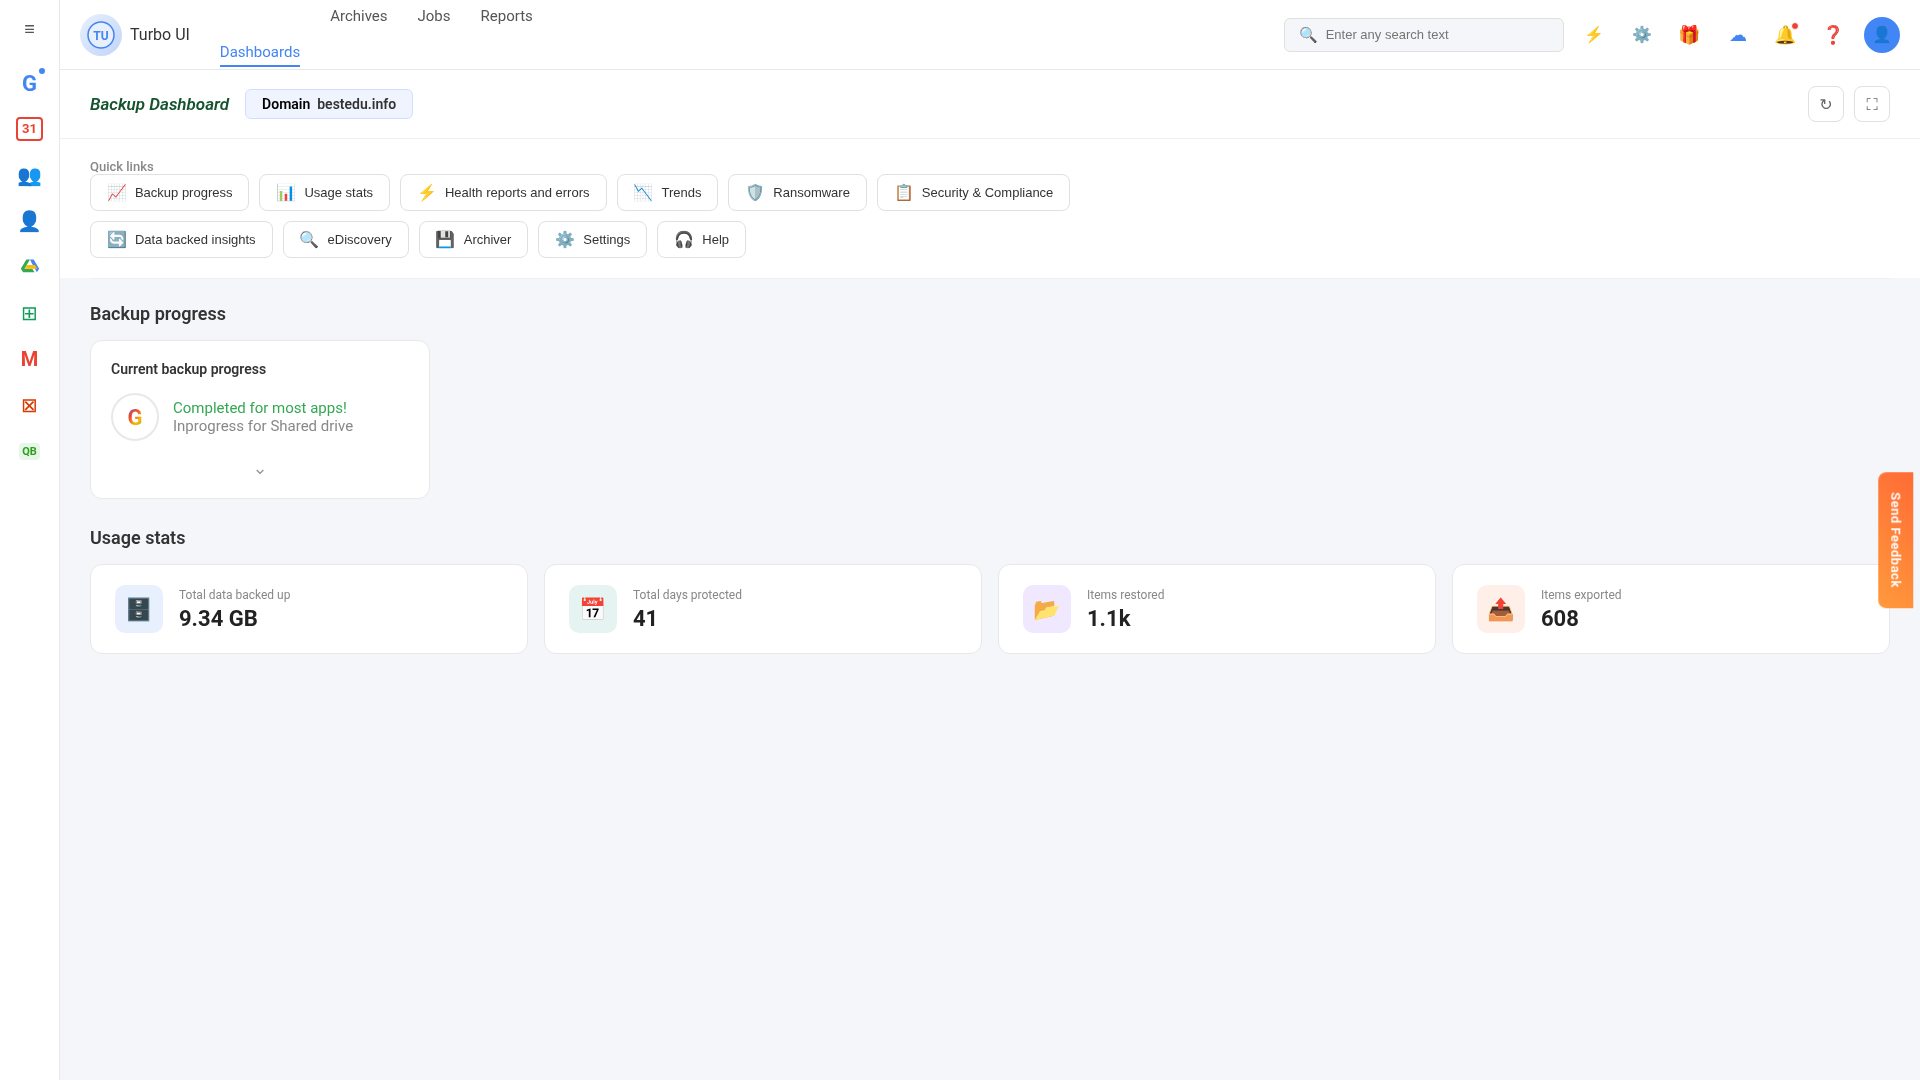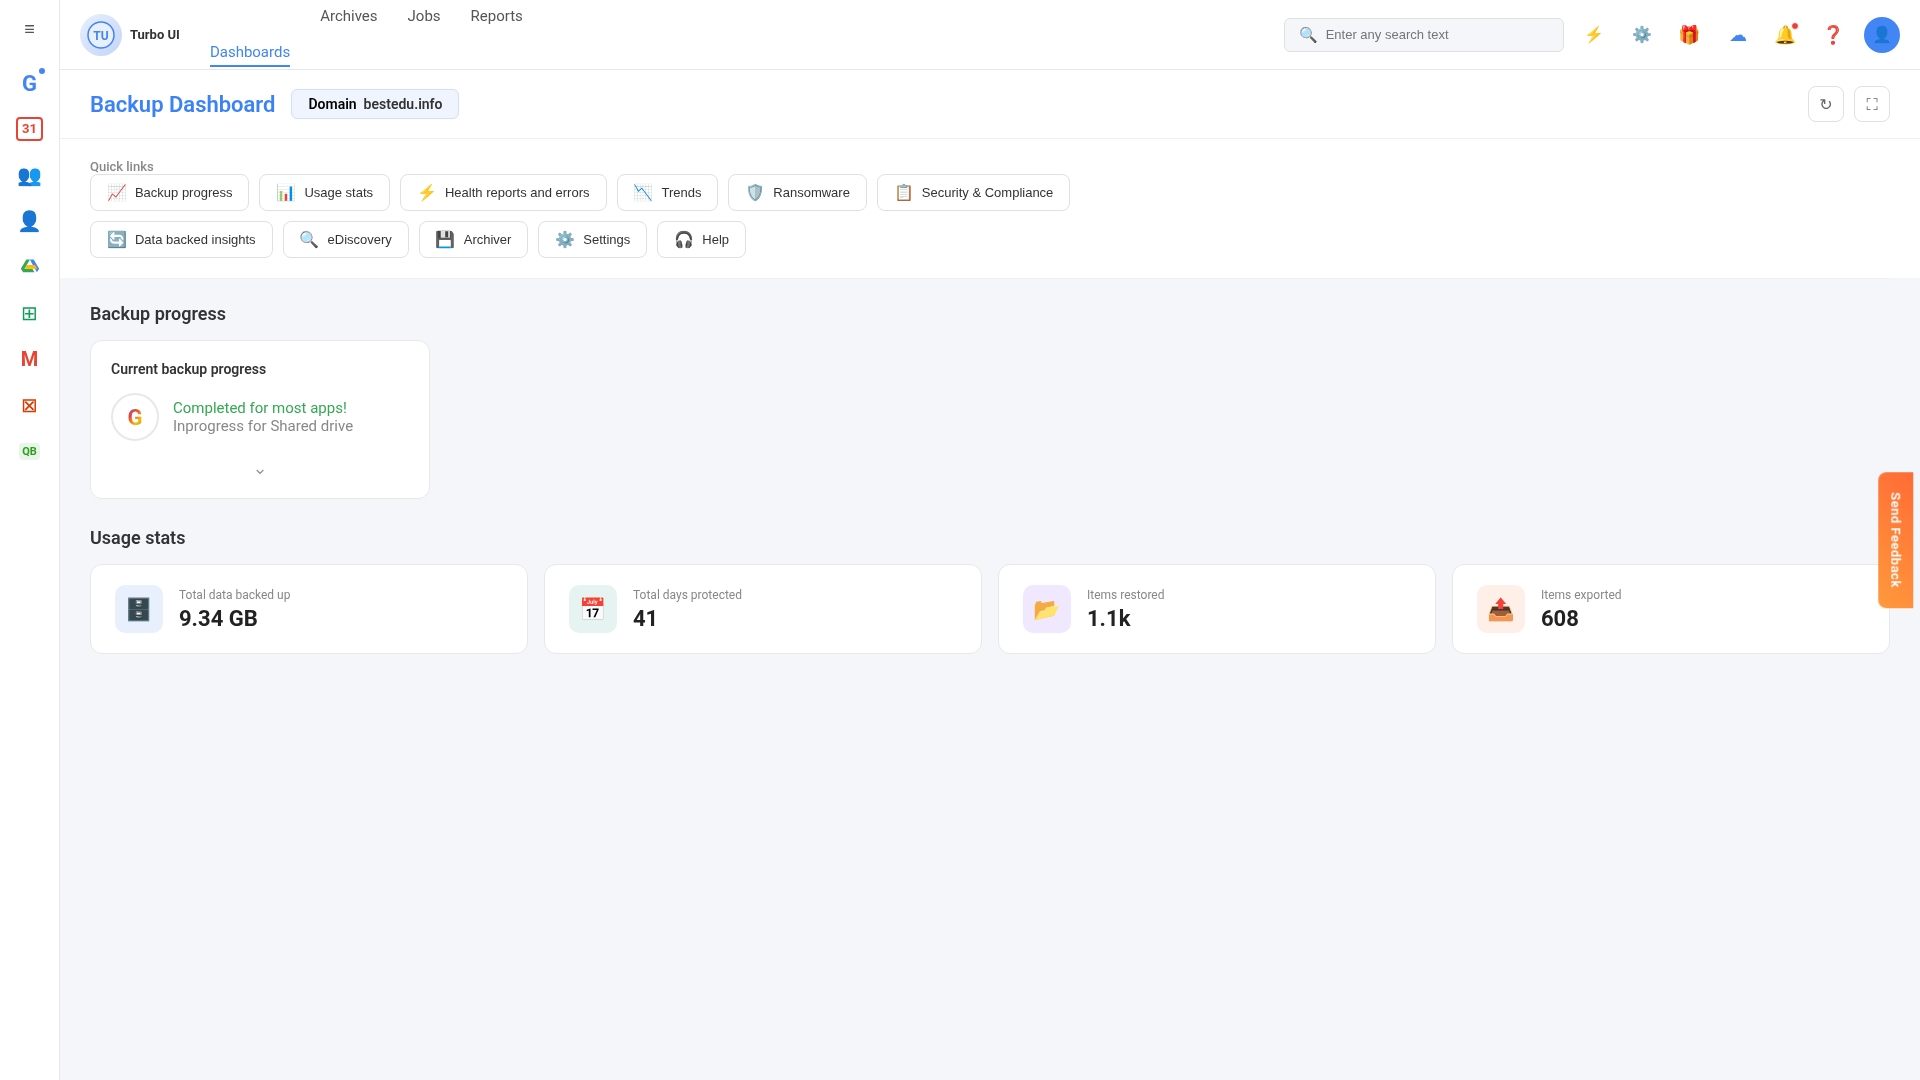--- a/index.html
+++ b/index.html
@@ -66,21 +66,21 @@
     .logo-circle {
       width: 42px;
       height: 42px;
       border-radius: 50%;
       background: linear-gradient(135deg, #e8f0fe, #c2d4f8);
       display: flex;
       align-items: center;
       justify-content: center;
       font-size: 18px;
     }
-    .logo-text { font-size: 13px; font-weight: 700; color: #333; }
+    .logo-text { font-size: 16px; font-weight: 400; color: #333; }
     .nav-links {
       display: flex;
       gap: 30px;
       flex: 1;
     }
     .nav-link {
       font-size: 15px;
       color: #555;
       cursor: pointer;
       padding: 4px 0;
@@ -164,23 +164,24 @@
       align-items: center;
       justify-content: space-between;
       border-bottom: 1px solid #f0f0f0;
     }
     .page-header-left {
       display: flex;
       align-items: center;
       gap: 16px;
     }
     .page-title-text {
-      font-size: 22px;
+      font-size: 17px;
       font-weight: 600;
-      color: #3b82f6;
+      color: #14532d;
+      font-style: italic;
     }
     .domain-badge {
       background: #f0f4ff;
       border: 1px solid #d0deff;
       border-radius: 6px;
       padding: 6px 16px;
       font-size: 14px;
       color: #555;
     }
     .domain-badge span { font-weight: 600; color: #000000; }

